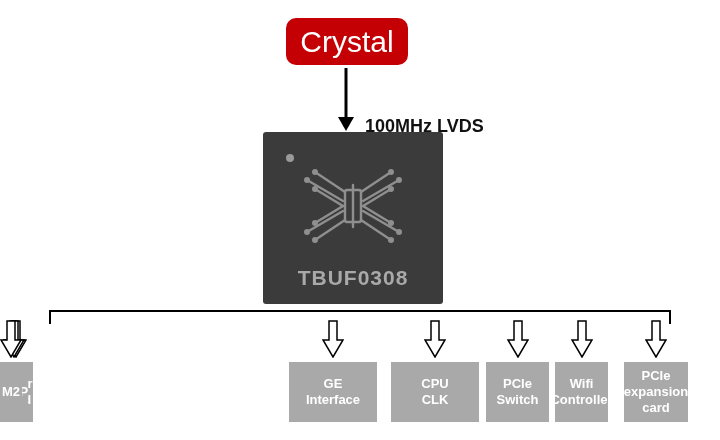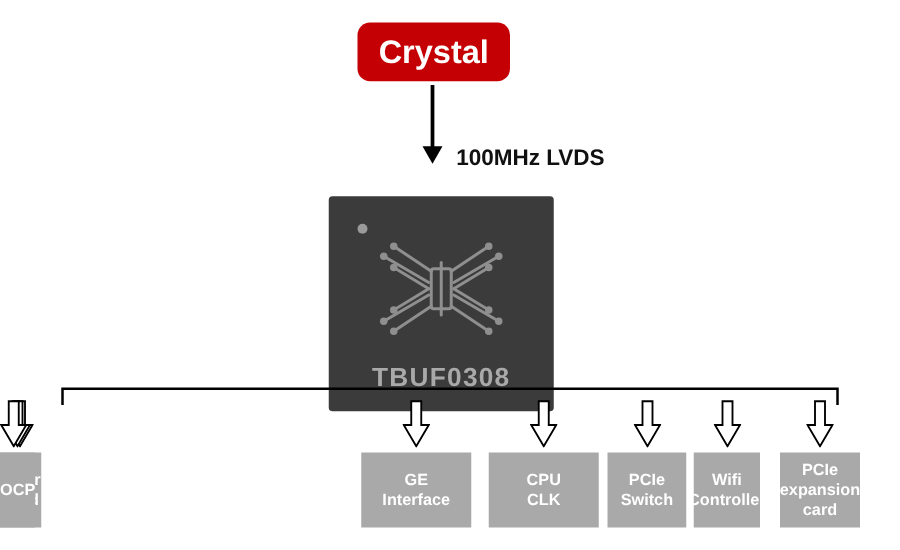--- a/index.html
+++ b/index.html
@@ -3,36 +3,36 @@
 <meta charset="utf-8">
 <style>
   html,body{margin:0;padding:0;background:#fff;font-family:"Liberation Sans",sans-serif;}
   .stage{position:relative;width:720px;height:440px;background:#fff;overflow:hidden;}
 
   
   .crystal{
     position:absolute;left:286px;top:18px;width:122px;height:47px;
     background:var(--source-bg,#c50005);border-radius:10px;
     display:flex;align-items:center;justify-content:center;
-    color:var(--source-text,#ffffff);font-size:26px;font-weight:bold;
+    color:var(--source-text,#ffffff);font-size:30px;font-weight:normal;
   }
 
   
   .main-arrow{position:absolute;left:334px;top:68px;}
 
   
   .signal-label{
     position:absolute;left:365px;top:88px;
     font-size:18px;font-weight:bold;color:#111;margin-top:28px;
   }
 
   
   .chip{
     position:absolute;left:263px;top:132px;width:180px;height:172px;
-    background:var(--chip-bg,#3b3b3b);border-radius:3px;margin-top:25px;
+    background:var(--chip-bg,#3b3b3b);border-radius:3px;
   }
   .chip-dot{
     position:absolute;left:23px;top:22px;width:8px;height:8px;border-radius:50%;
     background:#9a9a9a;
   }
   .chip-logo{position:absolute;left:30px;top:28px;}
   .chip-label{
     position:absolute;left:0;right:0;bottom:14px;text-align:center;
     color:var(--chip-text,#a9a9a9);font-size:21px;font-weight:bold;letter-spacing:1px;
   }
@@ -168,15 +168,16 @@
     <svg class="hollow-arrow" width="22" height="38" viewBox="0 0 22 38">
         <path d="M7 1 L15 1 L15 20 L21 20 L11 37 L1 20 L7 20 Z" fill="#fff" stroke="#000" stroke-width="1.5"></path>
       </svg>
     <div class="out-box">OCP</div>
   </div>
 
   <div class="out-col">
     <svg class="hollow-arrow" width="22" height="38" viewBox="0 0 22 38">
         <path d="M7 1 L15 1 L15 20 L21 20 L11 37 L1 20 L7 20 Z" fill="#fff" stroke="#000" stroke-width="1.5"></path>
       </svg>
+    <div class="out-box">M2</div>
   </div>
 
 </div>
 
 </body></html>

